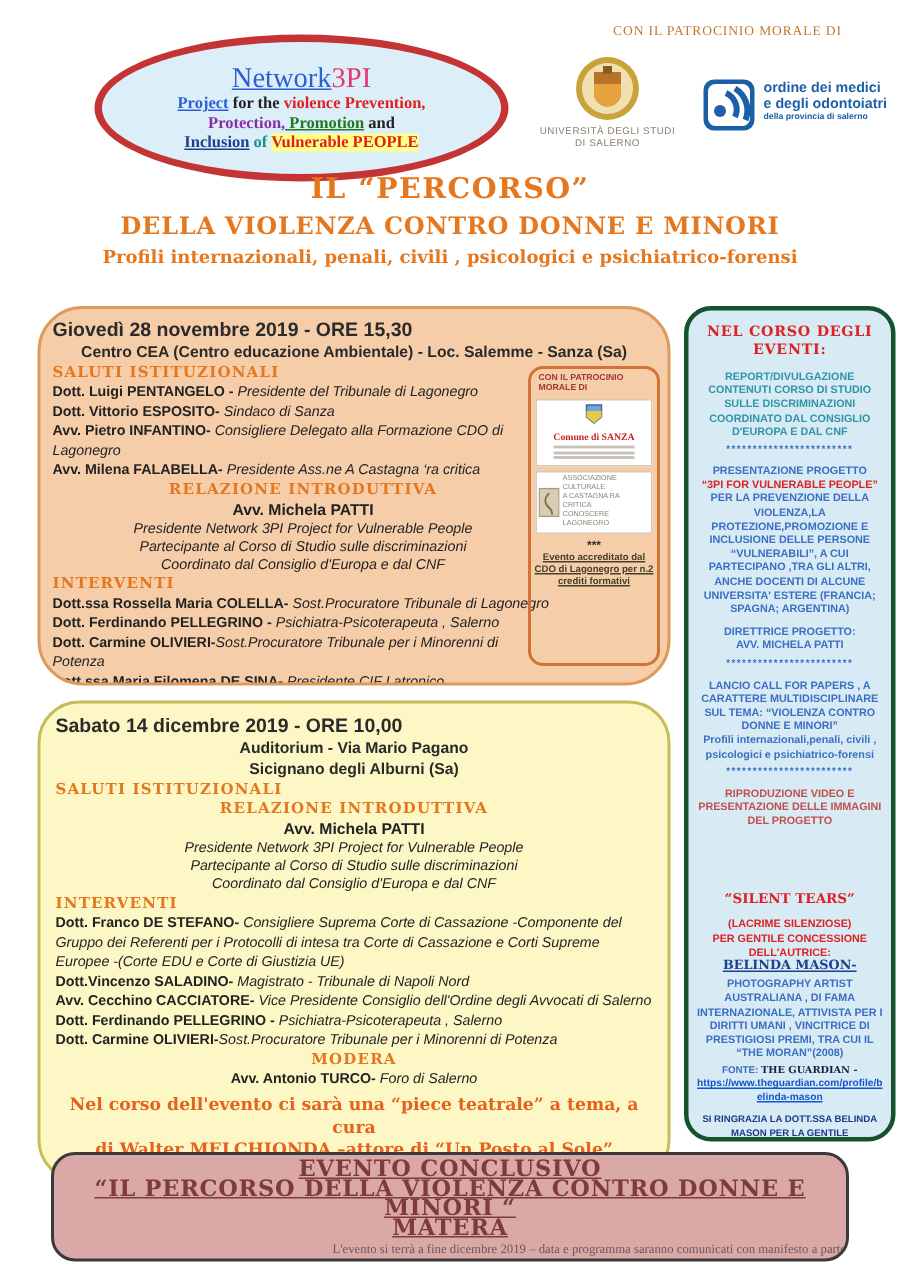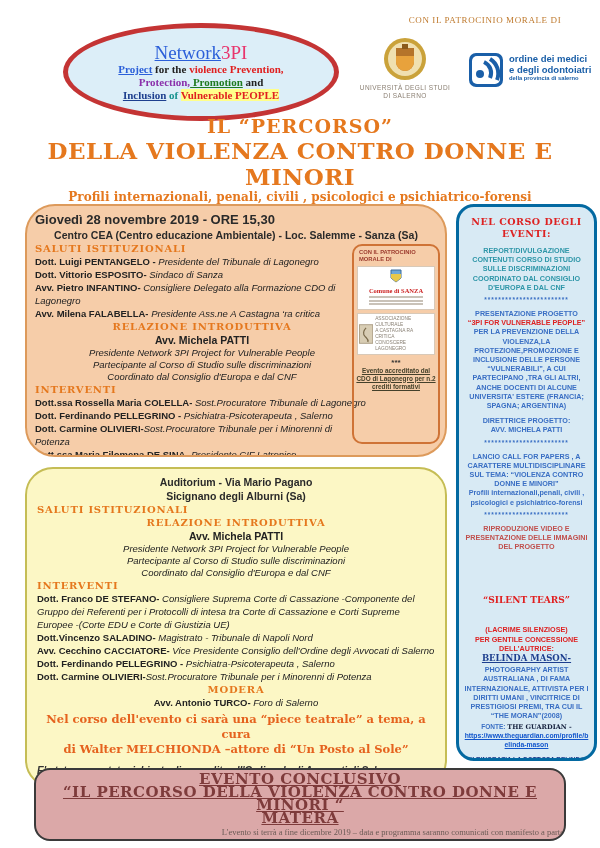--- a/index.html
+++ b/index.html
@@ -32,21 +32,21 @@
              color:#8a7f72;font-size:6.5px;line-height:8px;letter-spacing:0.4px;}
   .ordine{position:absolute;left:468px;top:52px;width:36px;height:36px;}
   .ordine-text{position:absolute;left:509px;top:53px;width:90px;color:#1a5fa8;
                font-size:9.5px;font-weight:bold;line-height:11px;}
   .ordine-text .small{font-size:5.8px;line-height:7px;font-weight:bold;color:#1a5fa8;}
 
   
   .title{position:absolute;left:0;top:115px;width:600px;text-align:center;
          color:#e5781e;font-family:"DejaVu Serif",serif;font-weight:bold;}
   .t1{font-size:19px;line-height:23px;letter-spacing:1px;}
-  .t2{font-size:23px;line-height:26px;letter-spacing:0.5px;}
+  .t2{font-size:16px;line-height:26px;letter-spacing:0.5px;}
   .t3{font-size:12.5px;line-height:16px;letter-spacing:0.5px;}
   .t4{font-size:12px;line-height:15px;}
 
   
   .box1{position:absolute;left:25px;top:204px;width:422px;height:253px;background:#f6cda9;
         border:2px solid #dd9a5b;border-radius:30px;box-sizing:border-box;
         padding:5px 8px 4px 8px;overflow:hidden;}
   .box2{position:absolute;left:25px;top:467px;width:422px;height:321px;background:#fcf7c5;
         border:2px solid #c5bd55;border-radius:28px;box-sizing:border-box;
         padding:6px 10px 4px 10px;overflow:hidden;}
@@ -76,21 +76,21 @@
   .sanza-name{color:#cc2222;font-size:6.5px;font-weight:bold;font-family:"Liberation Serif",serif;}
   .tiny-lines{margin:2px auto 0 auto;width:54px;}
   .tiny-lines div{height:2px;background:#c9c2b8;margin:1.5px 0;}
   .assoc-lines{font-size:4.8px;color:#8a8276;line-height:6px;text-align:left;}
   .ip-stars{font-size:8px;color:#333;line-height:8px;margin-top:4px;font-weight:bold;}
   .ip-accredit{font-size:6.4px;color:#44402a;font-weight:bold;text-decoration:underline;
                line-height:8px;}
 
   
   .sidebar{position:absolute;left:456px;top:204px;width:141px;height:557px;background:#d8eaf4;
-           border:3px solid #0369a1;border-radius:18px;box-sizing:border-box;
+           border:3px solid #14532d;border-radius:18px;box-sizing:border-box;
            padding:9px 5px;text-align:center;font-weight:bold;overflow:hidden;}
   .sb-title{color:#dd2222;font-family:"DejaVu Serif",serif;font-size:9.5px;line-height:12px;
             letter-spacing:0.5px;}
   .sb-p{font-size:7.2px;line-height:9.2px;margin-top:6px;}
   .sb-teal{color:#2e96a8;}
   .sb-blue{color:#3a6fc4;}
   .sb-red{color:#dd2222;}
   .sb-salmon{color:#c0504d;}
   .sb-stars{font-size:6.5px;color:#3a6fc4;line-height:7px;margin-top:4px;letter-spacing:1px;}
   .sb-silent{color:#e02020;font-family:"DejaVu Serif",serif;font-size:9px;line-height:11px;margin-top:44px;}
@@ -226,33 +226,34 @@
       <span>DIRETTRICE PROGETTO:</span><br><span>AVV. MICHELA PATTI</span>
     </div>
     <div class="sb-stars">************************</div>
     <div class="sb-p sb-blue">
       <span>LANCIO CALL FOR PAPERS , A CARATTERE MULTIDISCIPLINARE SUL TEMA: “VIOLENZA CONTRO DONNE E MINORI”</span><br>
       <span>Profili internazionali,penali, civili , psicologici e psichiatrico-forensi</span>
     </div>
     <div class="sb-stars">************************</div>
     <div class="sb-p sb-salmon">RIPRODUZIONE VIDEO E PRESENTAZIONE DELLE IMMAGINI DEL PROGETTO</div>
     <div class="sb-silent">“SILENT TEARS”</div>
-    <div class="sb-p sb-red" style="margin-top:19px;">
+    <div class="sb-p sb-red" style="margin-top:5px;">
       <span>(LACRIME SILENZIOSE)</span><br><span>PER GENTILE CONCESSIONE DELL'AUTRICE:</span>
     </div>
     <div class="sb-belinda">BELINDA MASON-</div>
     <div class="sb-p sb-blue" style="margin-top:1px;">PHOTOGRAPHY ARTIST AUSTRALIANA , DI FAMA INTERNAZIONALE, ATTIVISTA PER I DIRITTI UMANI , VINCITRICE DI PRESTIGIOSI PREMI, TRA CUI IL “THE MORAN”(2008)</div>
     <div class="sb-fonte">
       <span class="lbl">FONTE: </span><span class="gz">THE GUARDIAN -</span>
     </div>
     <div class="sb-link">https://www.theguardian.com/profile/belinda-mason</div>
     <div class="sb-thanks">SI RINGRAZIA LA DOTT.SSA BELINDA MASON  PER LA GENTILE CONCESSIONE DELL'UTILIZZO , NEI TERMINI DETTI, DEL MATERIALE DEL PROGETTO “SILENT TEARS”</div>
   </div>
 
   <div class="box2">
+    <div class="b-date">Sabato 14 dicembre 2019 - ORE 10,00</div>
     <div class="b-venue">Auditorium  - Via Mario Pagano</div>
     <div class="b-venue">Sicignano degli Alburni (Sa)</div>
     <div class="o-head">SALUTI ISTITUZIONALI</div>
     <div class="o-head centered">RELAZIONE INTRODUTTIVA</div>
     <div class="patti centered">Avv. Michela PATTI</div>
     <div class="sub-i centered">Presidente Network 3PI Project for Vulnerable People</div>
     <div class="sub-i centered">Partecipante al Corso di Studio sulle discriminazioni</div>
     <div class="sub-i centered">Coordinato dal Consiglio d'Europa e dal CNF</div>
     <div class="o-head">INTERVENTI</div>
     <div class="sp"><span class="sp-n">Dott. Franco DE STEFANO- </span><span class="sp-r">Consigliere Suprema Corte di Cassazione -Componente del Gruppo dei Referenti per i Protocolli di intesa tra Corte di Cassazione e Corti Supreme Europee -(Corte EDU e Corte di Giustizia UE)</span></div>

